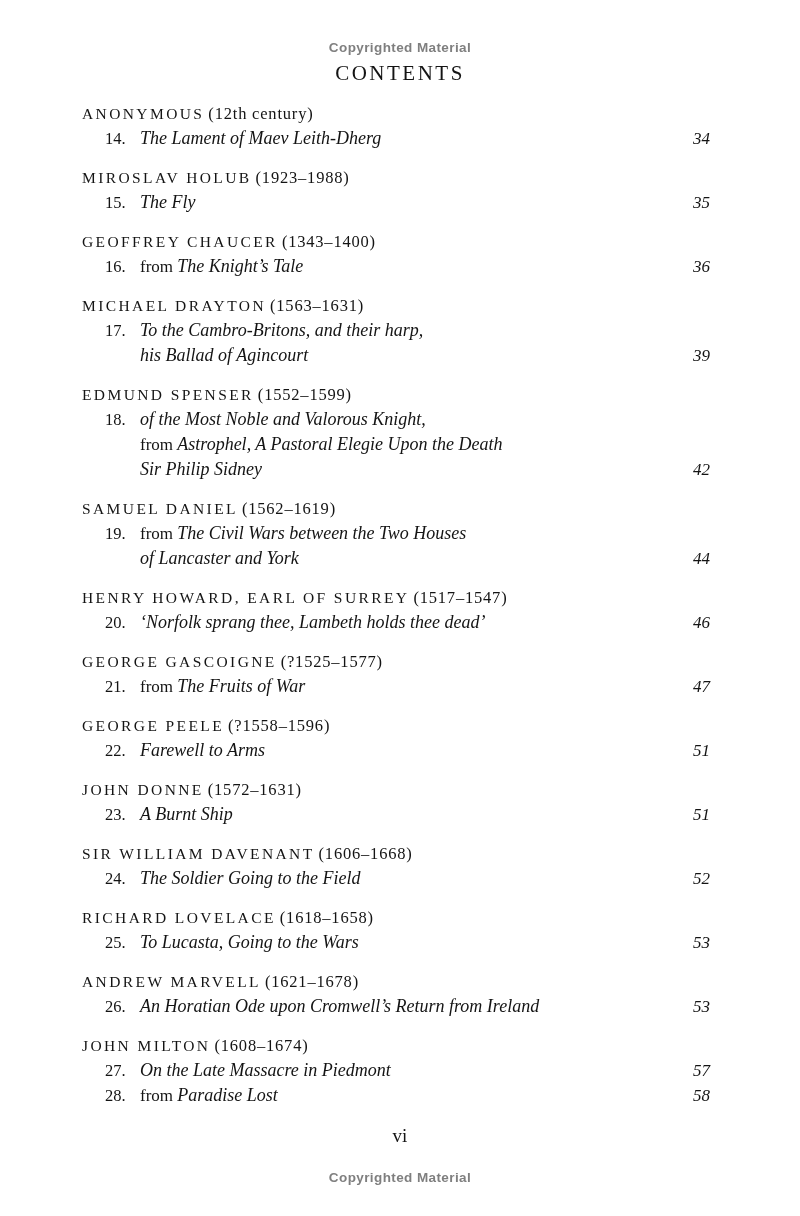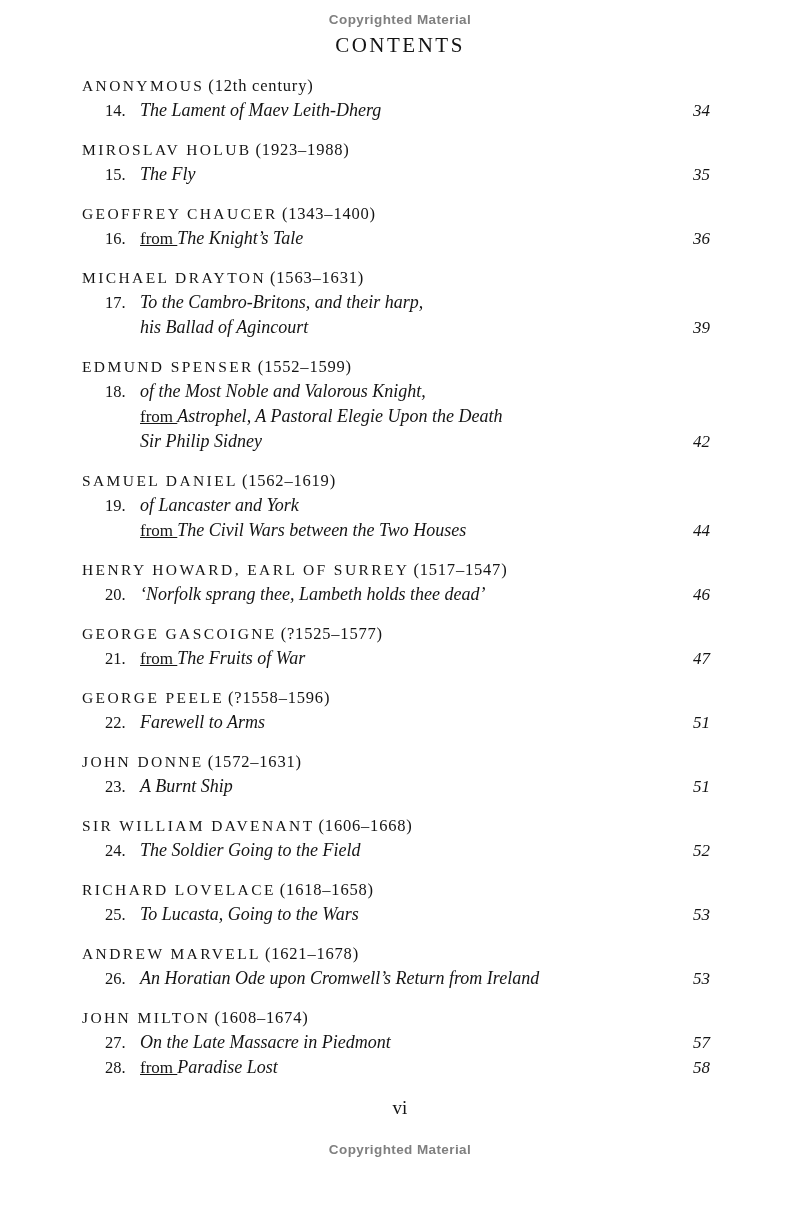--- a/index.html
+++ b/index.html
@@ -11,21 +11,21 @@
     width: 800px;
     height: 1216px;
     overflow: hidden;
     font-family: "Liberation Serif", serif;
     color: #161616;
   }
   .page {
     box-sizing: border-box;
     width: 800px;
     height: 1216px;
-    padding-top: 12px;
+    padding-top: 40px;
     position: relative;
   }
   .copyright {
     text-align: center;
     font-family: "Liberation Sans", sans-serif;
     font-weight: bold;
     font-size: 13.5px;
     color: #7f7f7f;
     letter-spacing: 0.4px;
     line-height: 16px;
@@ -84,21 +84,20 @@
     line-height: 25px;
     white-space: nowrap;
     color: #141414;
   }
   .tline .it {
     font-style: italic;
   }
   .tline .rm {
     font-style: normal;
     font-size: 17px;
-    text-decoration: underline;
   }
   .pagenum {
     align-self: flex-end;
     flex: 0 0 auto;
     min-width: 28px;
     text-align: right;
     font-size: 17px;
     line-height: 25px;
     color: #141414;
     font-style: italic;
@@ -174,22 +173,22 @@
             <div class="tline"><span class="it">Sir Philip Sidney</span></div>
           </div>
           <span class="pagenum">42</span>
         </div>
       </section>
       <section class="group">
         <div class="author-line"><span class="author">SAMUEL DANIEL</span> <span class="dates">(1562–1619)</span></div>
         <div class="entry">
           <span class="num">19.</span>
           <div class="title">
+            <div class="tline"><span class="rm">from </span><span class="it">The Civil Wars between the Two Houses</span></div>
             <div class="tline"><span class="it">of Lancaster and York</span></div>
-            <div class="tline"><span class="rm">from </span><span class="it">The Civil Wars between the Two Houses</span></div>
           </div>
           <span class="pagenum">44</span>
         </div>
       </section>
       <section class="group">
         <div class="author-line"><span class="author">HENRY HOWARD, EARL OF SURREY</span> <span class="dates">(1517–1547)</span></div>
         <div class="entry">
           <span class="num">20.</span>
           <div class="title">
             <div class="tline"><span class="it">‘Norfolk sprang thee, Lambeth holds thee dead’</span></div>

